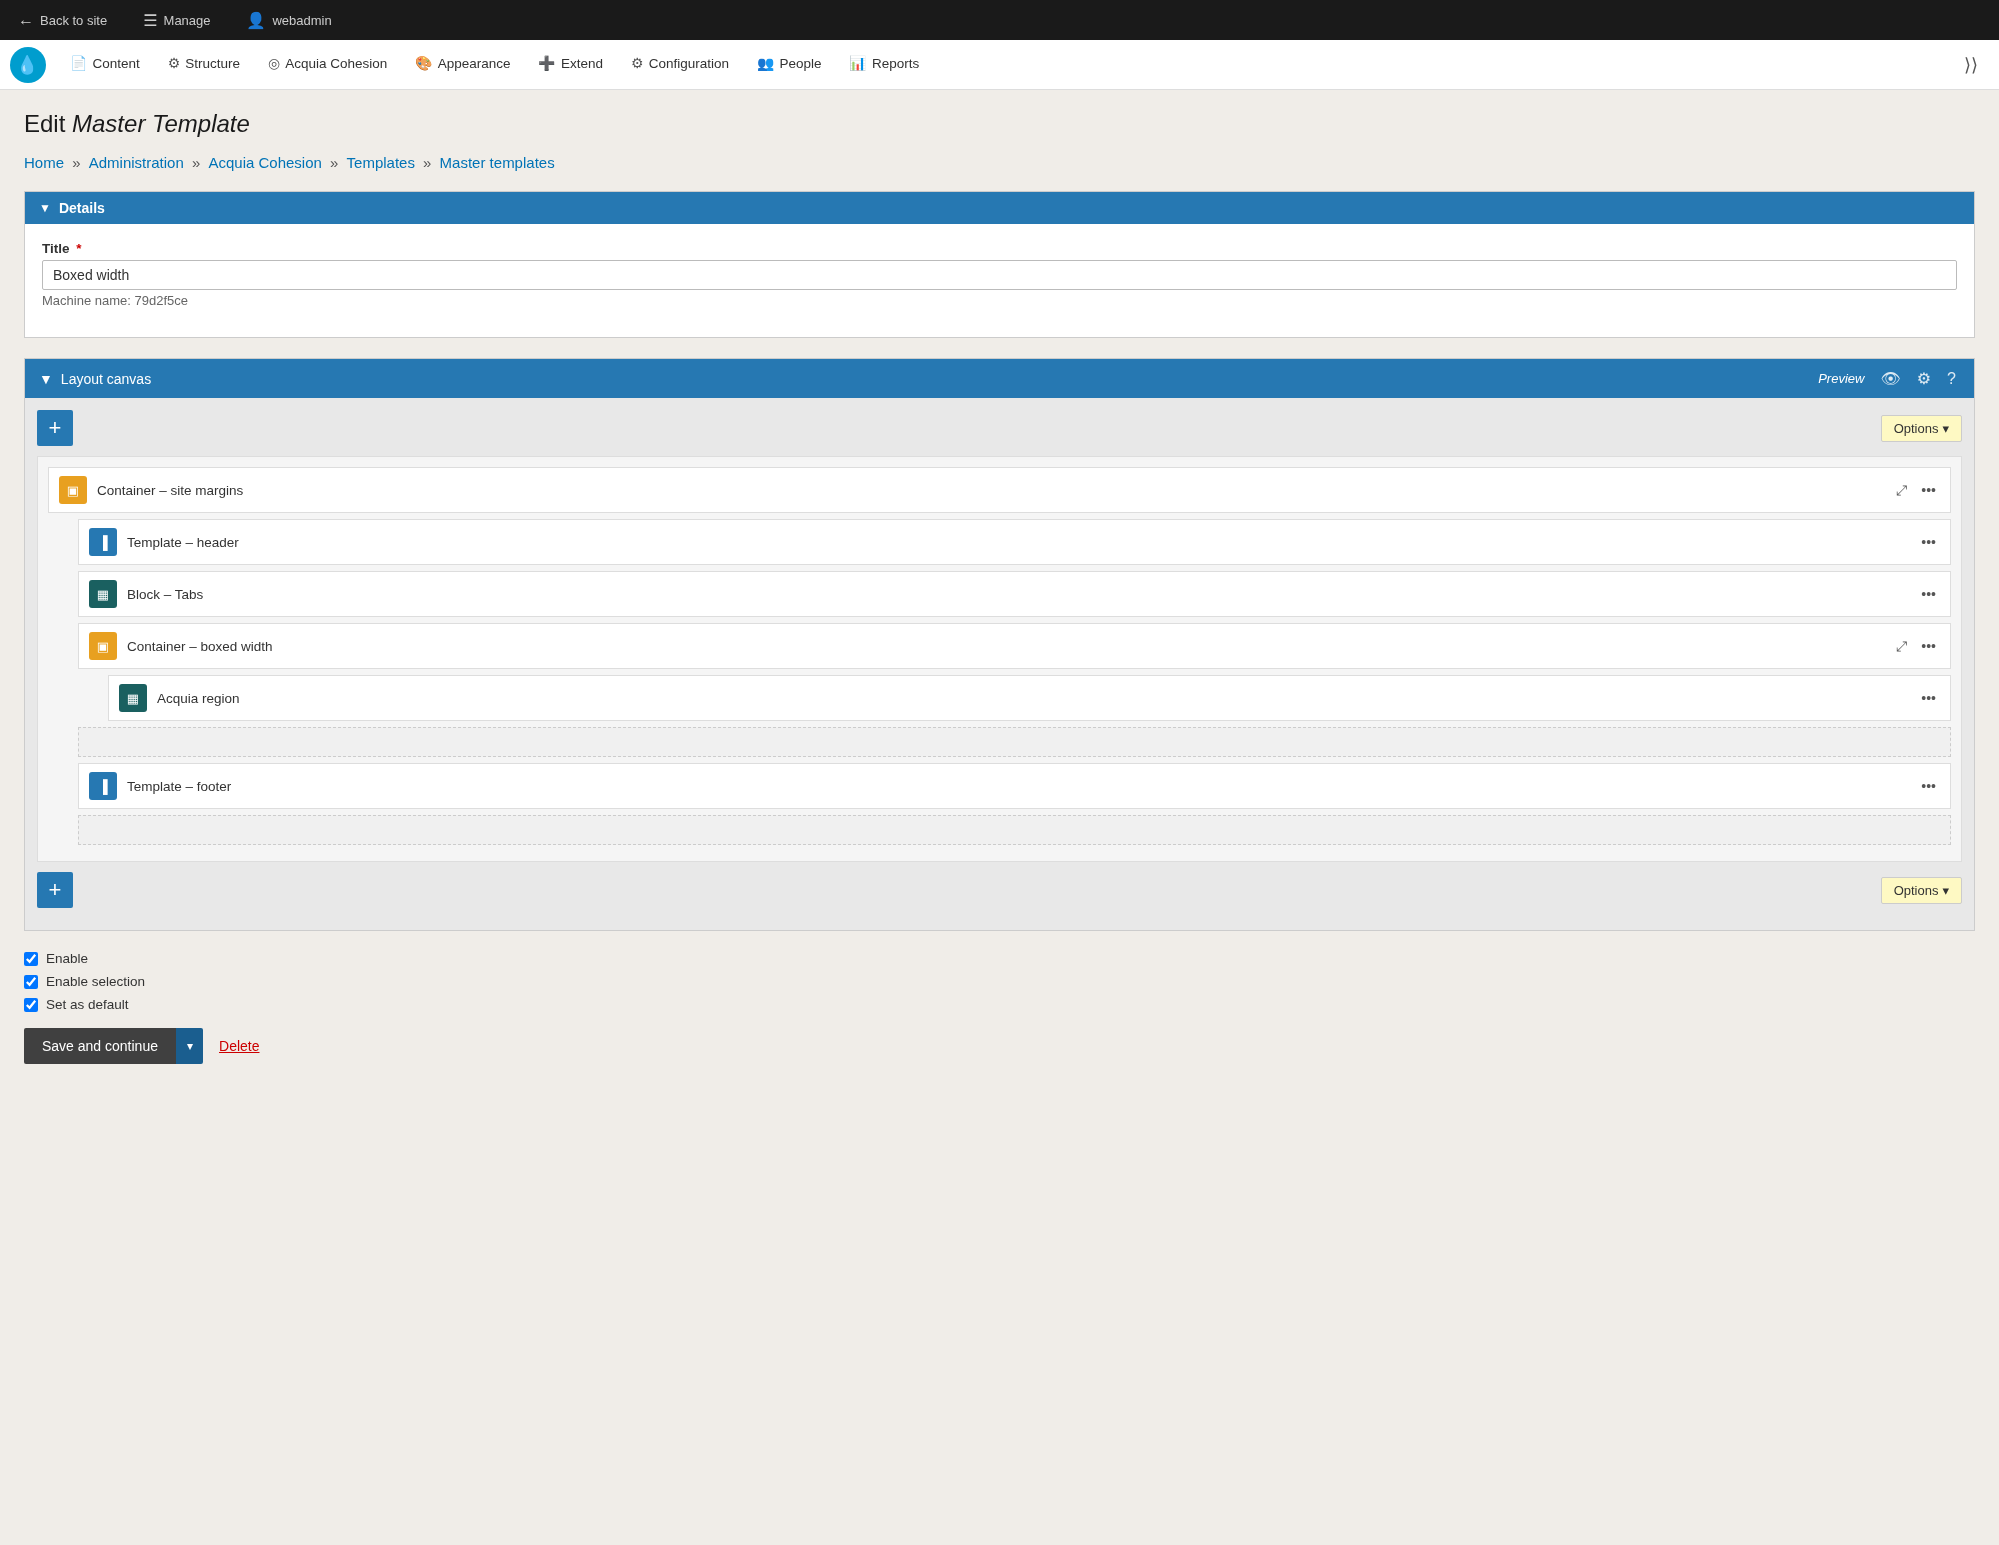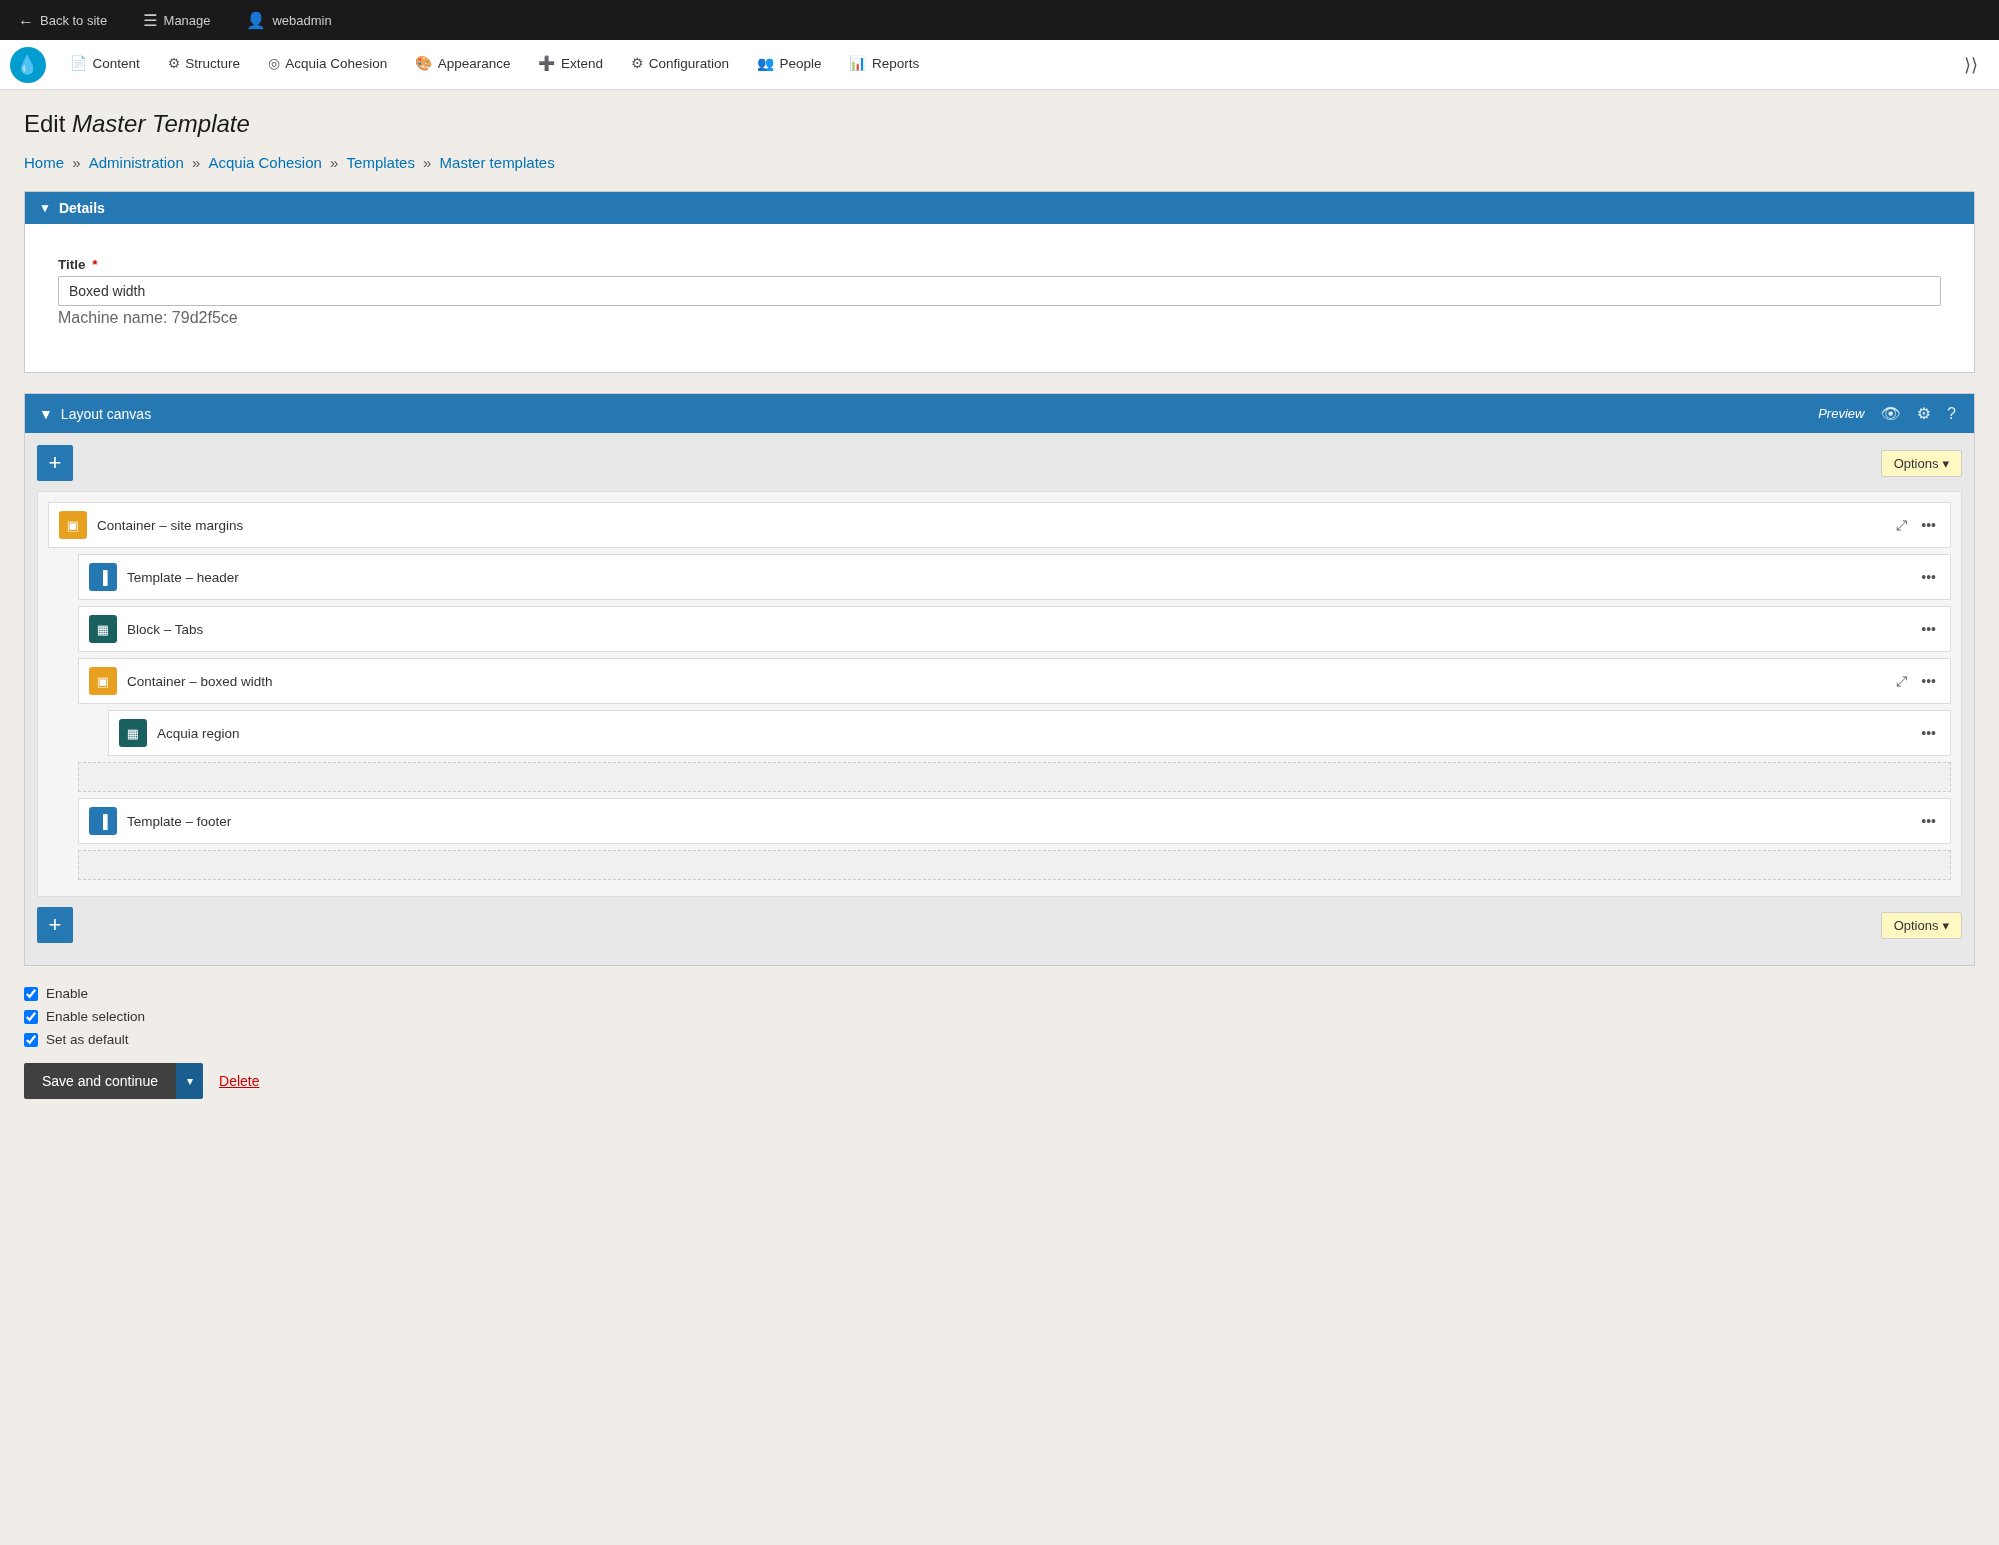--- a/index.html
+++ b/index.html
@@ -124,21 +124,21 @@
       font-weight: bold;
       display: flex;
       align-items: center;
       gap: 8px;
       cursor: pointer;
     }
     .section-header .toggle-icon {
       font-size: 12px;
     }
     .section-body {
-      padding: 33px;
+      padding: 17px;
     }
 
     
     .form-field {
       margin-bottom: 12px;
     }
     .form-label {
       display: block;
       font-weight: bold;
       margin-bottom: 4px;
@@ -150,21 +150,21 @@
     }
     .form-input {
       width: 100%;
       padding: 6px 10px;
       border: 1px solid #bbb;
       border-radius: 2px;
       font-size: 14px;
       color: #333;
     }
     .form-hint {
-      font-size: 16px;
+      font-size: 13px;
       color: #666;
       margin-top: 3px;
     }
 
     
     .canvas-header {
       background: #2678b2;
       color: #fff;
       padding: 8px 14px;
       display: flex;

